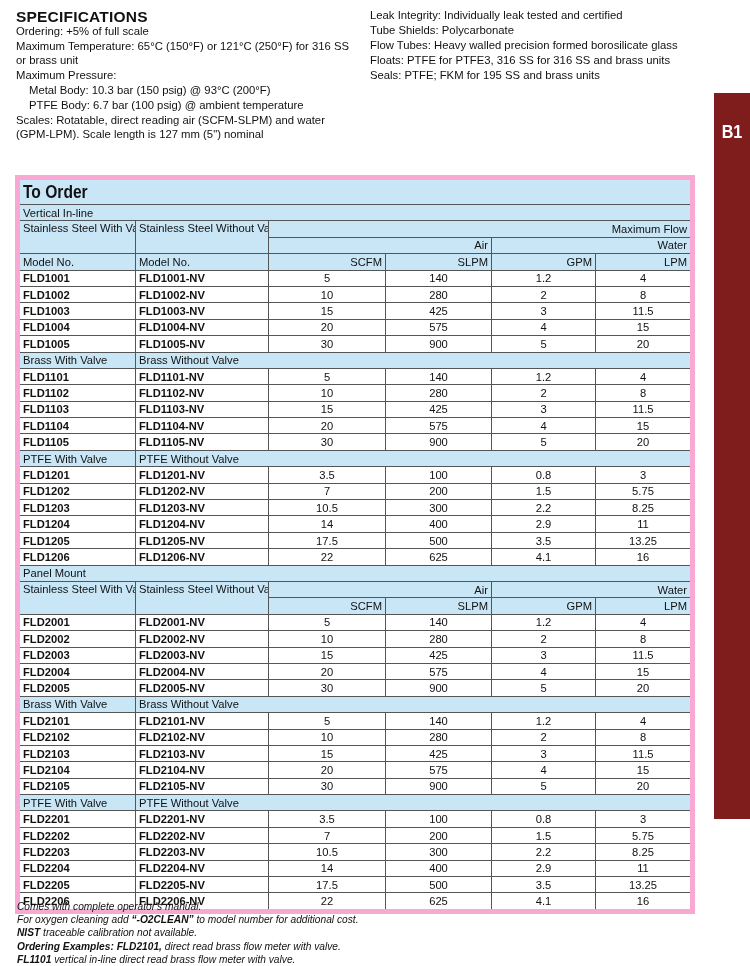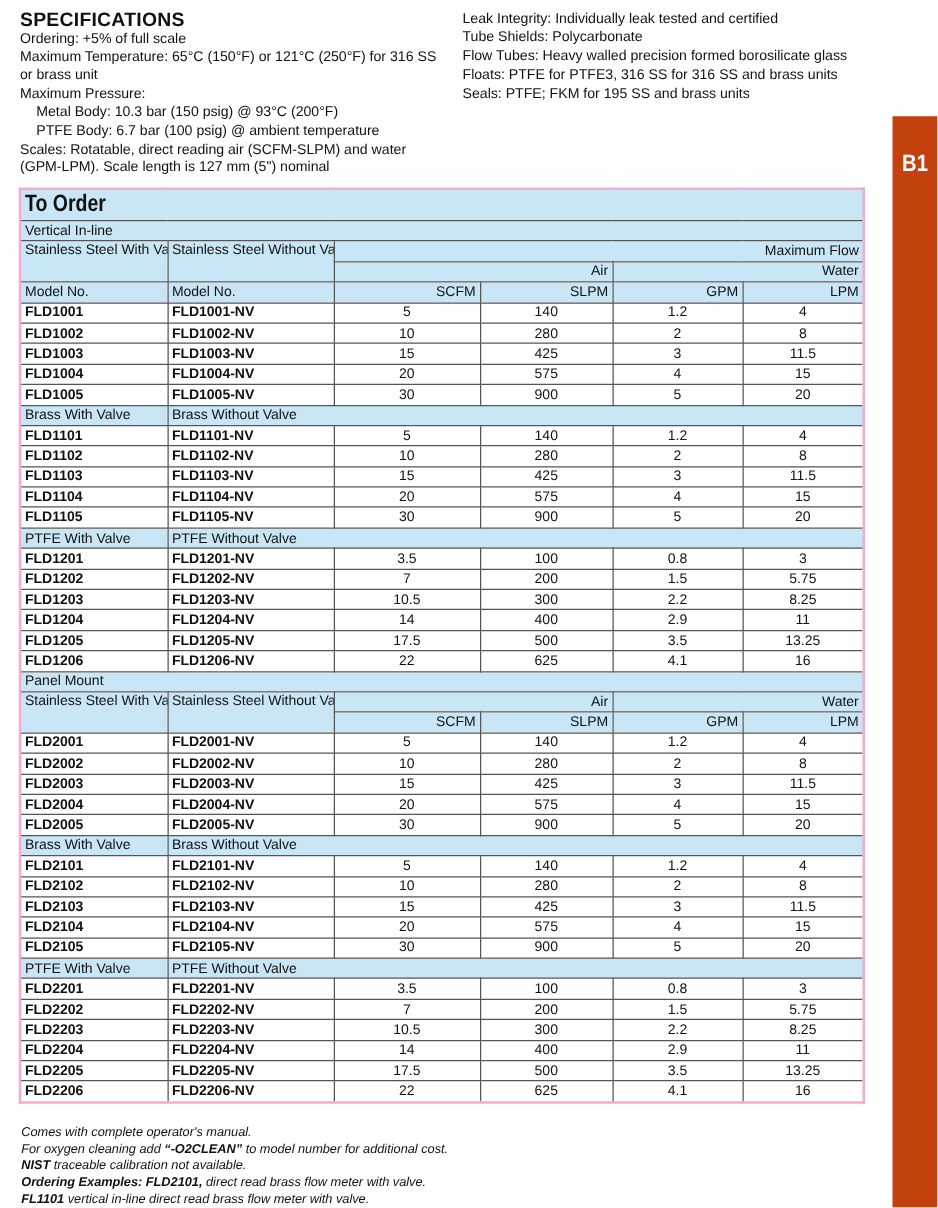--- a/index.html
+++ b/index.html
@@ -8,32 +8,32 @@
     background: #ffffff; color: #111;
     font-family: "Liberation Sans", sans-serif;
   }
   .specs-left { position: absolute; left: 16px; top: 8px; width: 340px; font-size: 11.3px; line-height: 13.6px; }
   .specs-title { font-size: 15.5px; font-weight: bold; line-height: 17px; letter-spacing: 0.2px; }
   .specs-right { position: absolute; left: 370px; top: 9px; width: 320px; font-size: 11.3px; line-height: 13.6px; }
   .spec-item { margin: 0 0 1.5px 0; }
   .spec-item.indent { padding-left: 13px; }
   .spec-label { font-weight: normal; }
   .tab-marker {
-    position: absolute; left: 714px; top: 93px; width: 36px; height: 873px;
-    background: #c2410c;
+    position: absolute; left: 714px; top: 93px; width: 36px; height: 726px;
+    background: #7f1d1d;
   }
   .tab-marker span {
     position: absolute; left: 0; right: 0; top: 28px; text-align: center;
     color: #fff; font-weight: bold; font-size: 19px; font-family: "Liberation Sans", sans-serif;
     transform: scaleX(0.85);
   }
   table.order {
-    position: absolute; left: 15px; top: 150px; width: 675px;
+    position: absolute; left: 15px; top: 175px; width: 675px;
     border-collapse: collapse; font-size: 11.2px;
-    border: 2px solid #f9a8d4;
+    border: 5px solid #f9a8d4;
     table-layout: fixed;
   }
   table.order td {
     border: 1px solid #555; padding: 0 3px; height: 15.4px; line-height: 14px;
     white-space: nowrap; overflow: hidden;
   }
   table.order td.num { text-align: center; }
   table.order td.model { font-weight: bold; }
   table.order tr.blue td { background: #c8e6f6; font-weight: normal; }
   table.order tr.title td { font-size: 19px; font-weight: bold; height: 24px; line-height: 22px; transform-origin: left; }

